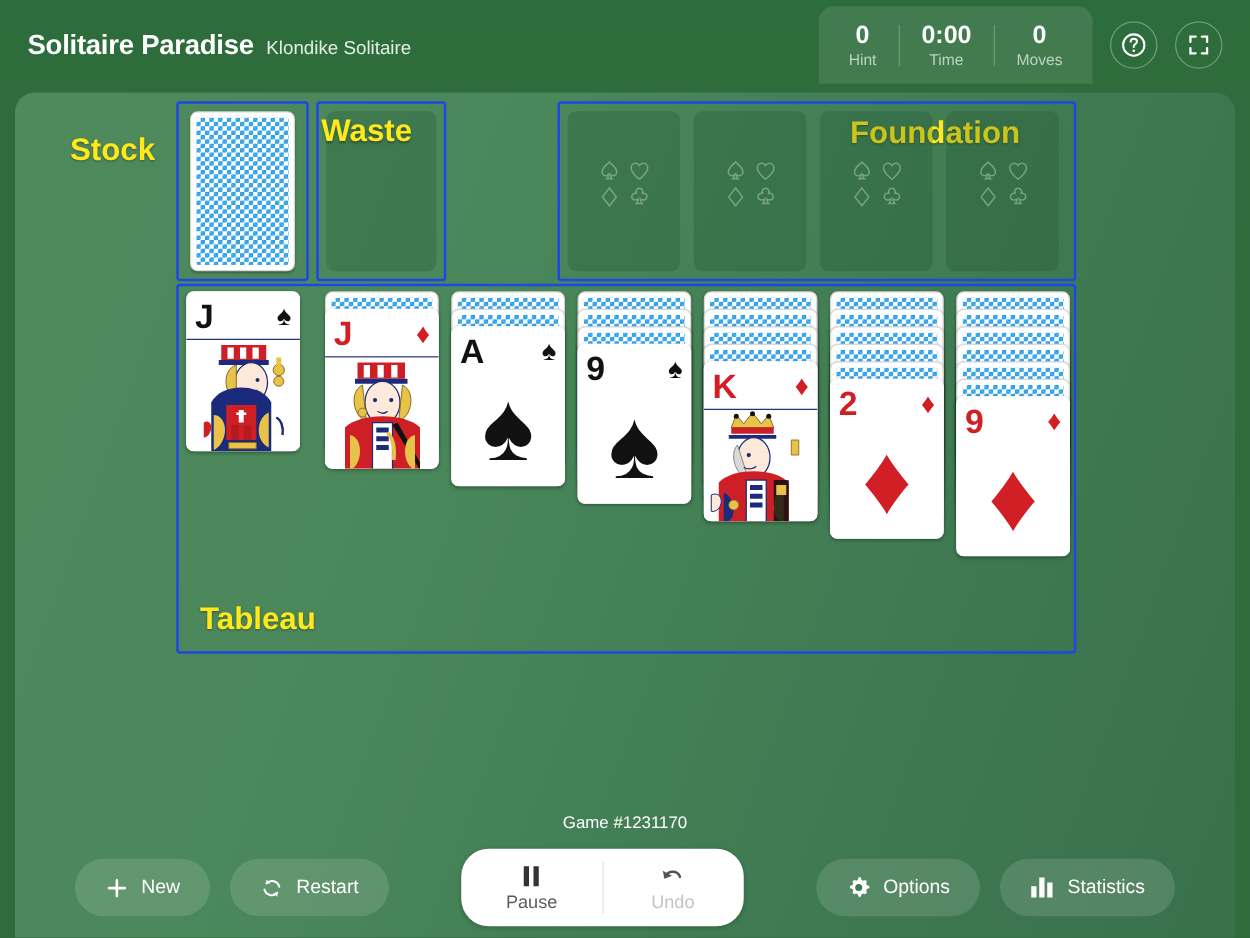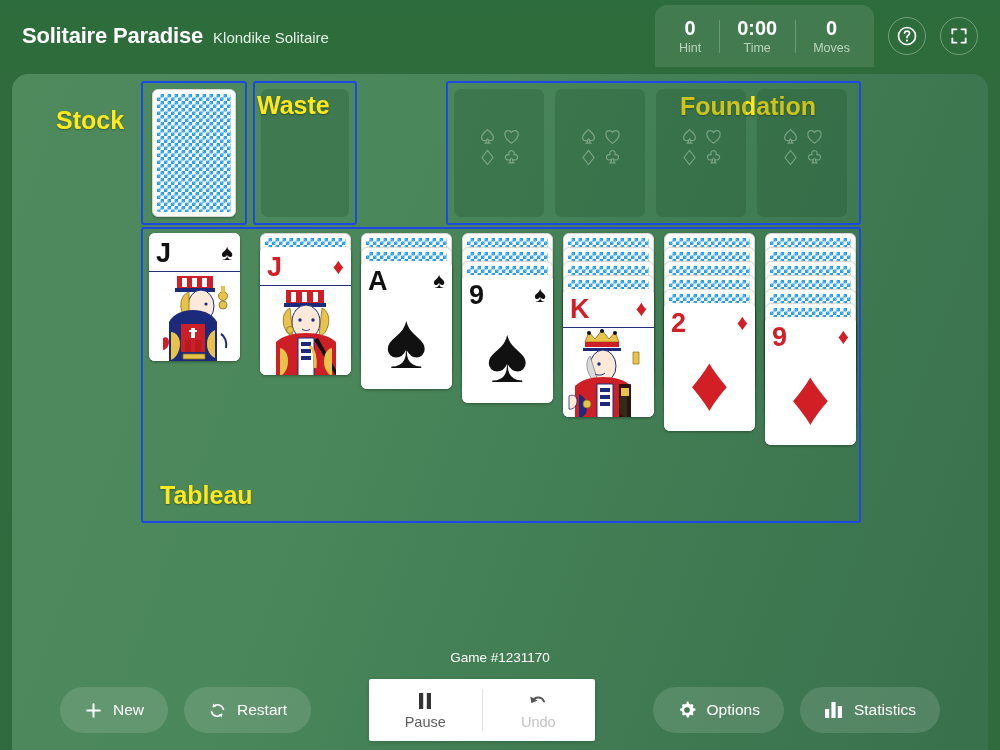--- a/index.html
+++ b/index.html
@@ -162,21 +162,21 @@
     display: flex; align-items: center; gap: 10px;
     height: 46px; padding: 10px 24px;
     border-radius: 23px;
     background: rgba(255,255,255,0.13);
     color: #ffffff; font-size: 15.5px;
     cursor: pointer;
   }
   .pill + .pill { margin-left: 16px; }
   .seg-group {
     display: flex; align-items: stretch;
-    background: #ffffff; border-radius: 2px;
+    background: #ffffff; border-radius: 22px;
     height: 62px; margin: 11px auto;
     box-shadow: 0 1px 4px rgba(0,0,0,0.2);
     overflow: hidden;
   }
   .seg {
     display: flex; flex-direction: column; align-items: center; justify-content: center;
     gap: 3px; width: 113px;
     position: relative; cursor: pointer;
   }
   .seg + .seg::before {

